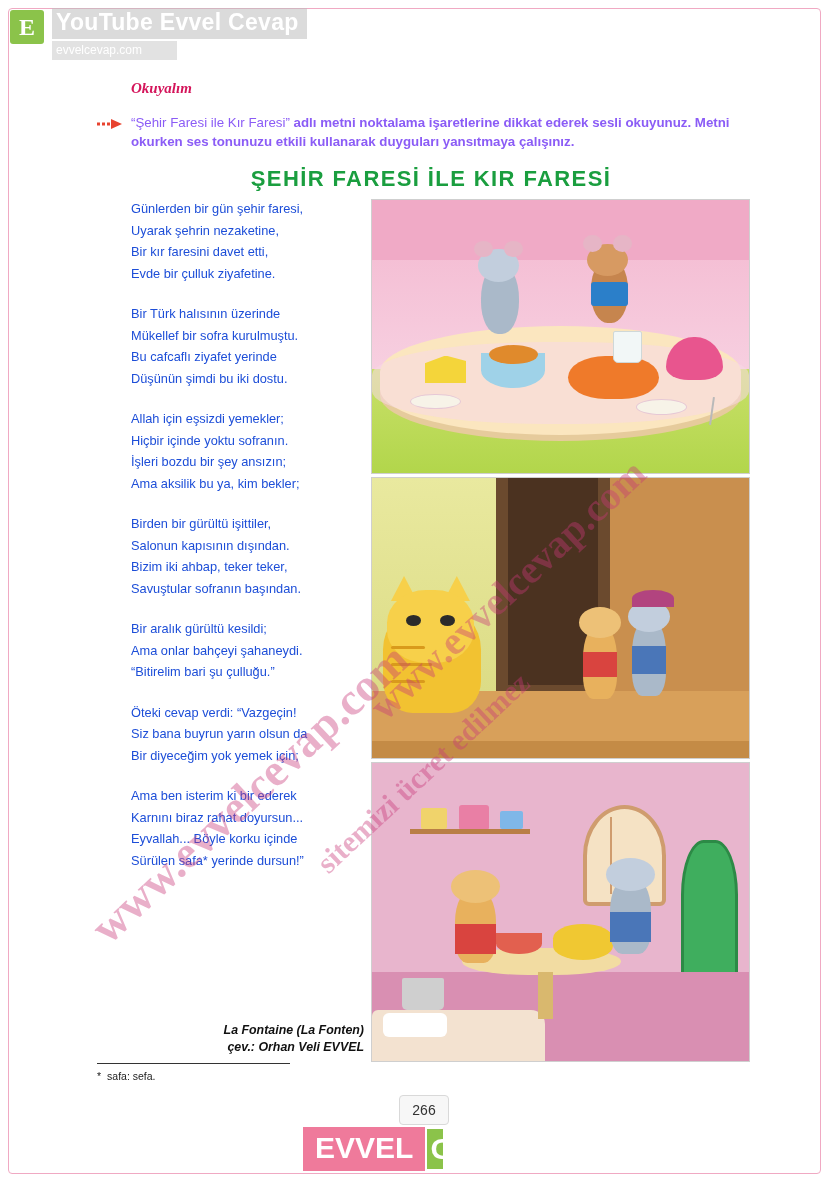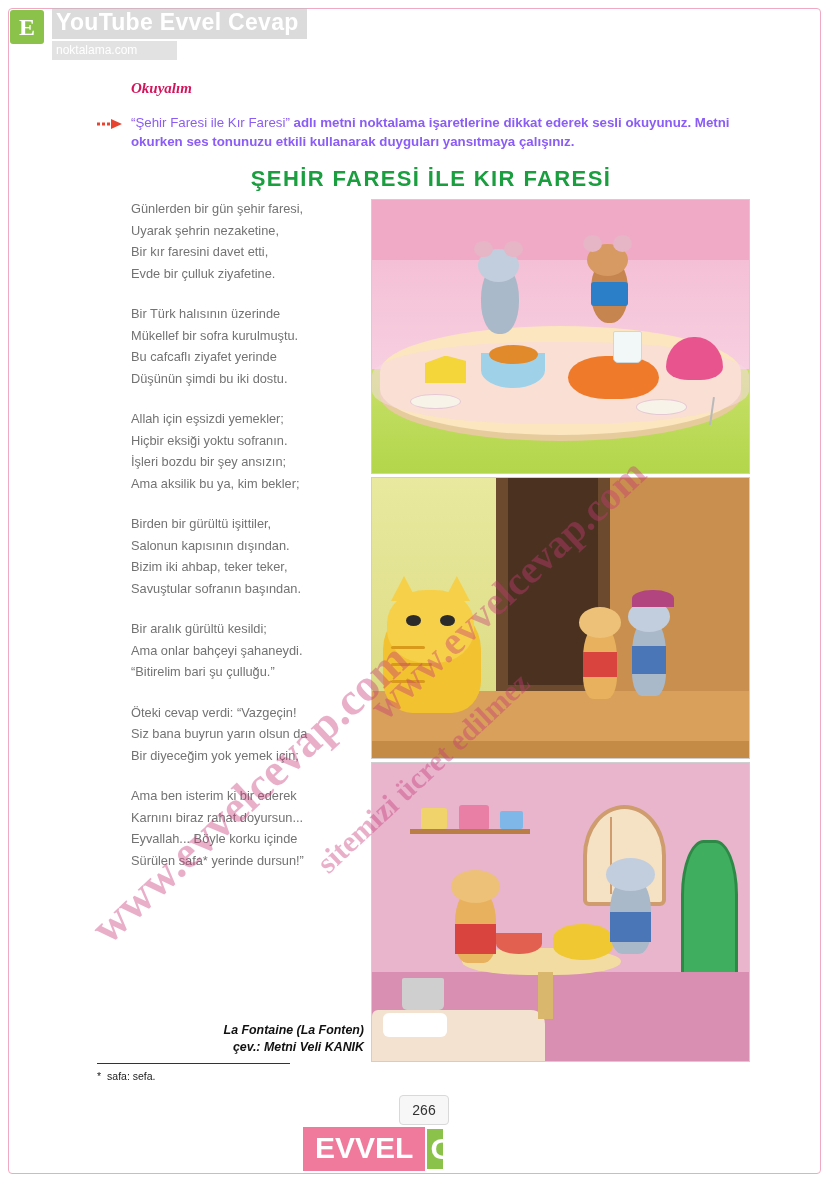--- a/index.html
+++ b/index.html
@@ -104,21 +104,21 @@
     letter-spacing:1.4px;
     font-family:"Liberation Sans", sans-serif;
   }
 
   .poem {
     position:absolute;
     left:131px; top:198px;
     width:220px;
     font-size:12.8px;
     line-height:21.5px;
-    color:#737373;
+    color:#1d4ed8;
   }
   .stanza { margin-bottom:19px; }
 
   .attribution {
     position:absolute;
     left:131px; top:1022px;
     width:233px;
     text-align:right;
     font-size:12.4px;
     font-weight:bold;
@@ -284,21 +284,21 @@
 </style>
 </head>
 <body>
 
 <div class="page-border"></div>
 
 <div class="brand">
   <div class="brand-logo">E</div>
   <div class="brand-text">
     <div class="brand-title">YouTube Evvel Cevap</div>
-    <div class="brand-sub">noktalama.com</div>
+    <div class="brand-sub">evvelcevap.com</div>
   </div>
 </div>
 
 <div class="content">
 
   <div class="section-head">Okuyalım</div>
 
   <svg class="arrow-icon" viewBox="0 0 26 12">
     <path d="M0 6 L14 6" stroke="#e8432f" stroke-width="3" stroke-dasharray="3 2"></path>
     <path d="M14 1 L25 6 L14 11 Z" fill="#e8432f"></path>
@@ -318,21 +318,21 @@
       <div>Evde bir çulluk ziyafetine.</div>
     </div>
     <div class="stanza">
       <div>Bir Türk halısının üzerinde</div>
       <div>Mükellef bir sofra kurulmuştu.</div>
       <div>Bu cafcaflı ziyafet yerinde</div>
       <div>Düşünün şimdi bu iki dostu.</div>
     </div>
     <div class="stanza">
       <div>Allah için eşsizdi yemekler;</div>
-      <div>Hiçbir eksiği yoktu sofranın.</div>
+      <div>Hiçbir içinde yoktu sofranın.</div>
       <div>İşleri bozdu bir şey ansızın;</div>
       <div>Ama aksilik bu ya, kim bekler;</div>
     </div>
     <div class="stanza">
       <div>Birden bir gürültü işittiler,</div>
       <div>Salonun kapısının dışından.</div>
       <div>Bizim iki ahbap, teker teker,</div>
       <div>Savuştular sofranın başından.</div>
     </div>
     <div class="stanza">
@@ -348,21 +348,21 @@
     <div class="stanza">
       <div>Ama ben isterim ki bir ederek</div>
       <div>Karnını biraz rahat doyursun...</div>
       <div>Eyvallah... Böyle korku içinde</div>
       <div>Sürülen safa* yerinde dursun!”</div>
     </div>
   </div>
 
   <div class="attribution">
     <div>La Fontaine (La Fonten)</div>
-    <div>çev.: Metni Veli KANIK</div>
+    <div>çev.: Orhan Veli EVVEL</div>
   </div>
 
   <div class="footnote-rule"></div>
   <div class="footnote">
     <span class="star">*</span><span>safa: sefa.</span>
   </div>
 
   <div class="illus illus-1">
     <div class="frame-inner">
       <div class="s1-wall"></div>

